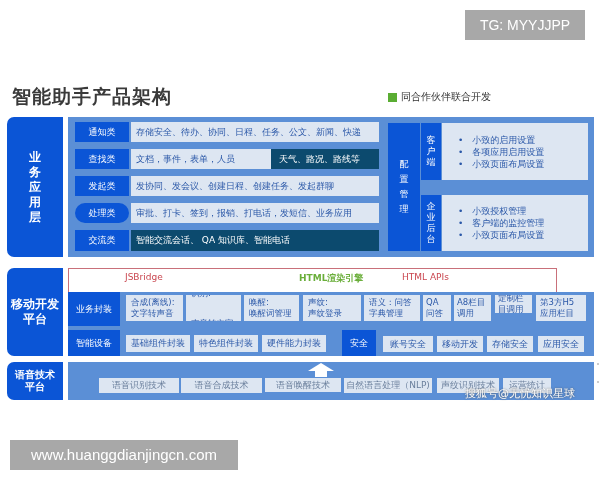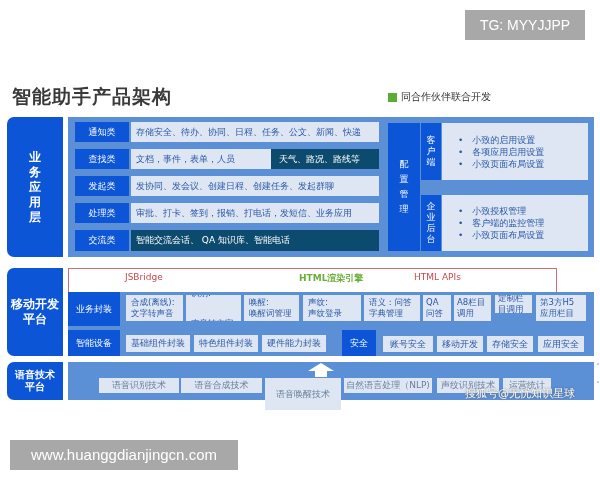--- a/index.html
+++ b/index.html
@@ -63,21 +63,21 @@
 <div class="cat" style="left:75px; top:122px; width:54px; height:20px;">通知类</div>
 <div class="cell" style="left:131px; top:122px; width:248px; height:20px;">存储安全、待办、协同、日程、任务、公文、新闻、快递</div>
 
 <div class="cat" style="left:75px; top:149px; width:54px; height:20px;">查找类</div>
 <div class="cell" style="left:131px; top:149px; width:140px; height:20px;">文档，事件，表单，人员</div>
 <div class="cell green" style="left:271px; top:149px; width:108px; height:20px; padding-left:8px;">天气、路况、路线等</div>
 
 <div class="cat" style="left:75px; top:176px; width:54px; height:20px;">发起类</div>
 <div class="cell" style="left:131px; top:176px; width:248px; height:20px;">发协同、发会议、创建日程、创建任务、发起群聊</div>
 
-<div class="cat" style="left:75px; top:203px; width:54px; height:20px;">处理类</div>
+<div class="cat" style="left:75px; top:203px; width:54px; height:20px;border-radius:10px;">处理类</div>
 <div class="cell" style="left:131px; top:203px; width:248px; height:20px;">审批、打卡、签到，报销、打电话，发短信、业务应用</div>
 
 <div class="cat" style="left:75px; top:230px; width:54px; height:21px;">交流类</div>
 <div class="cell green" style="left:131px; top:230px; width:248px; height:21px;">智能交流会话、 QA 知识库、智能电话</div>
 
 <div class="cat vtext" style="left:388px; top:123px; width:32px; height:128px; font-size:9px;">
   <span>配</span>
   <span>置</span>
   <span>管</span>
   <span>理</span>
@@ -105,21 +105,21 @@
 </ul>
 
 <div class="layer-label" style="left:7px; top:268px; width:56px; height:88px; font-size:12px; line-height:15px; flex-direction:column;">
   <span>移动开发</span>
   <span>平台</span>
 </div>
 
 <div class="bridge" style="left:68px; top:268px; width:489px; height:24px;">
   <span style="left:56px; color:#c9464f;">JSBridge</span>
   <span style="left:230px; color:#6aae3a; font-weight:bold;">HTML渲染引擎</span>
-  <span style="left:312px; color:#c9464f;padding-left:33px;">HTML APIs</span>
+  <span style="left:300px; color:#c9464f;padding-left:33px;">HTML APIs</span>
 </div>
 
 <div class="panel" style="left:68px; top:292px; width:526px; height:64px;"></div>
 <div class="cat" style="left:68px; top:292px; width:52px; height:34px;">业务封装</div>
 
 <div class="cell two" style="left:126px; top:295px; width:57px; height:26px;">
   <span>合成(离线):</span>
   <span>文字转声音</span>
 </div>
 <div class="cell two" style="left:186px; top:295px; width:55px; height:26px;gap:19px;">
@@ -169,21 +169,21 @@
 <div class="layer-label" style="left:7px; top:362px; width:56px; height:38px; font-size:10px; line-height:12px; flex-direction:column;">
   <span>语音技术</span>
   <span>平台</span>
 </div>
 <div class="panel" style="left:68px; top:362px; width:526px; height:38px;"></div>
 <div class="arrow-up" style="left:308px; top:363px;"></div>
 <div class="arrow-stem" style="left:315px; top:371px; width:12px; height:6px;"></div>
 
 <div class="cell center" style="left:99px; top:378px; width:80px; height:15px; color:#6a7f9c;">语音识别技术</div>
 <div class="cell center" style="left:181px; top:378px; width:81px; height:15px; color:#6a7f9c;">语音合成技术</div>
-<div class="cell center" style="left:265px; top:378px; width:76px; height:32px; color:#6a7f9c;">语音唤醒技术</div>
+<div class="cell center" style="left:265px; top:378px; width:76px; height:14px; color:#6a7f9c;">语音唤醒技术</div>
 <div class="cell center" style="left:344px; top:378px; width:88px; height:15px; color:#6a7f9c;">自然语言处理（NLP)</div>
 <div class="cell center" style="left:437px; top:378px; width:62px; height:15px; color:#6a7f9c;">声纹识别技术</div>
 <div class="cell center" style="left:503px; top:378px; width:48px; height:15px; color:#6a7f9c;">运营统计</div>
 
 <div class="sohu">搜狐号@无忧知识星球</div>
 <div class="dot" style="left:597px; top:363px;"></div>
 <div class="dot" style="left:597px; top:381px;"></div>
 
 <div class="wm-bottom">www.huanggdianjingcn.com</div>
 

